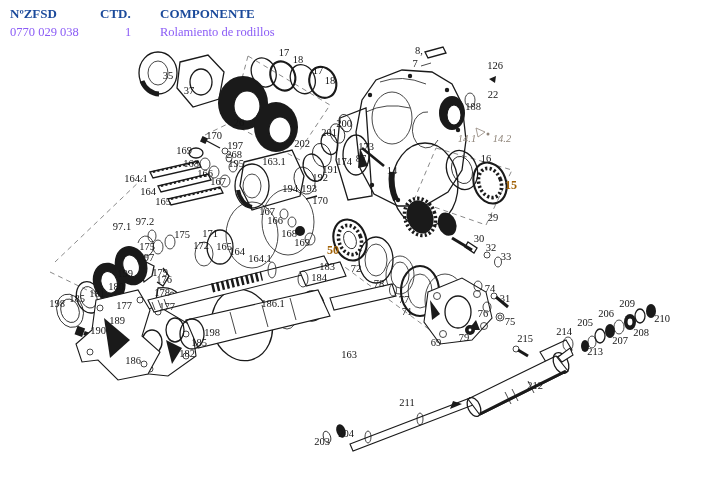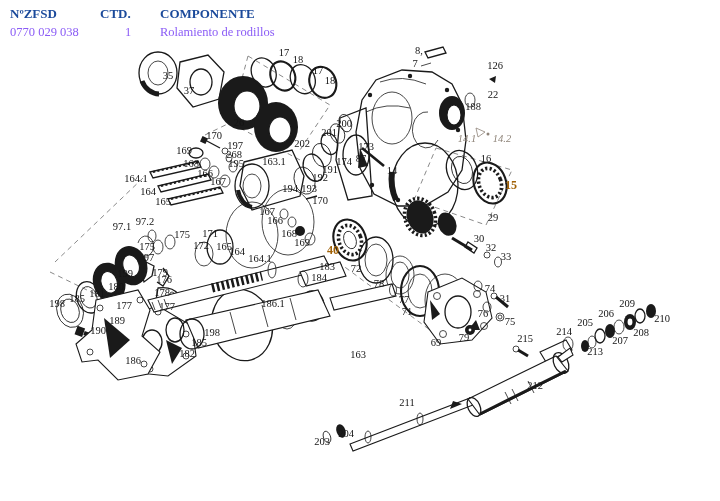--- a/index.html
+++ b/index.html
@@ -318,21 +318,21 @@
         <span class="plabel" style="left: 486px; top: 159px;">16</span>
         <span class="plabel hl" style="left: 511px; top: 185px;">15</span>
         <span class="plabel" style="left: 463px; top: 218px; margin-left: 30px;">29</span>
         <span class="plabel" style="left: 479px; top: 239px;">30</span>
         <span class="plabel" style="left: 491px; top: 248px;">32</span>
         <span class="plabel" style="left: 506px; top: 257px;">33</span>
         <span class="plabel" style="left: 267px; top: 212px;">167</span>
         <span class="plabel" style="left: 275px; top: 221px;">166</span>
         <span class="plabel" style="left: 289px; top: 234px;">168</span>
         <span class="plabel" style="left: 302px; top: 243px;">169</span>
-        <span class="plabel hl" style="left: 333px; top: 250px;">40</span>
+        <span class="plabel hl" style="left: 333px; top: 250px;">50</span>
         <span class="plabel" style="left: 327px; top: 267px;">183</span>
         <span class="plabel" style="left: 319px; top: 278px;">184</span>
         <span class="plabel" style="left: 356px; top: 269px;">72</span>
         <span class="plabel" style="left: 379px; top: 284px;">78</span>
         <span class="plabel" style="left: 404px; top: 300px;">77</span>
         <span class="plabel" style="left: 407px; top: 312px;">71</span>
         <span class="plabel" style="left: 122px; top: 227px;">97.1</span>
         <span class="plabel" style="left: 145px; top: 222px;">97.2</span>
         <span class="plabel" style="left: 182px; top: 235px;">175</span>
         <span class="plabel" style="left: 210px; top: 234px; text-align: right;">171</span>
@@ -352,21 +352,21 @@
         <span class="plabel" style="left: 57px; top: 304px;">198</span>
         <span class="plabel" style="left: 124px; top: 306px;">177</span>
         <span class="plabel" style="left: 167px; top: 307px;">177</span>
         <span class="plabel" style="left: 117px; top: 321px;">189</span>
         <span class="plabel" style="left: 98px; top: 331px;">190</span>
         <span class="plabel" style="left: 133px; top: 361px;">186</span>
         <span class="plabel" style="left: 187px; top: 354px;">182</span>
         <span class="plabel" style="left: 199px; top: 343px;">185</span>
         <span class="plabel" style="left: 212px; top: 333px;">198</span>
         <span class="plabel" style="left: 273px; top: 304px;">186.1</span>
-        <span class="plabel" style="left: 358px; top: 355px;">163</span>
+        <span class="plabel" style="left: 349px; top: 355px;">163</span>
         <span class="plabel" style="left: 436px; top: 343px;">69</span>
         <span class="plabel" style="left: 464px; top: 338px;">79</span>
         <span class="plabel" style="left: 483px; top: 314px;">76</span>
         <span class="plabel" style="left: 510px; top: 322px;">75</span>
         <span class="plabel" style="left: 505px; top: 299px;">31</span>
         <span class="plabel" style="left: 490px; top: 289px;">74</span>
         <span class="plabel" style="left: 525px; top: 339px;">215</span>
         <span class="plabel" style="left: 564px; top: 332px;">214</span>
         <span class="plabel" style="left: 595px; top: 352px;">213</span>
         <span class="plabel" style="left: 585px; top: 323px;">205</span>

